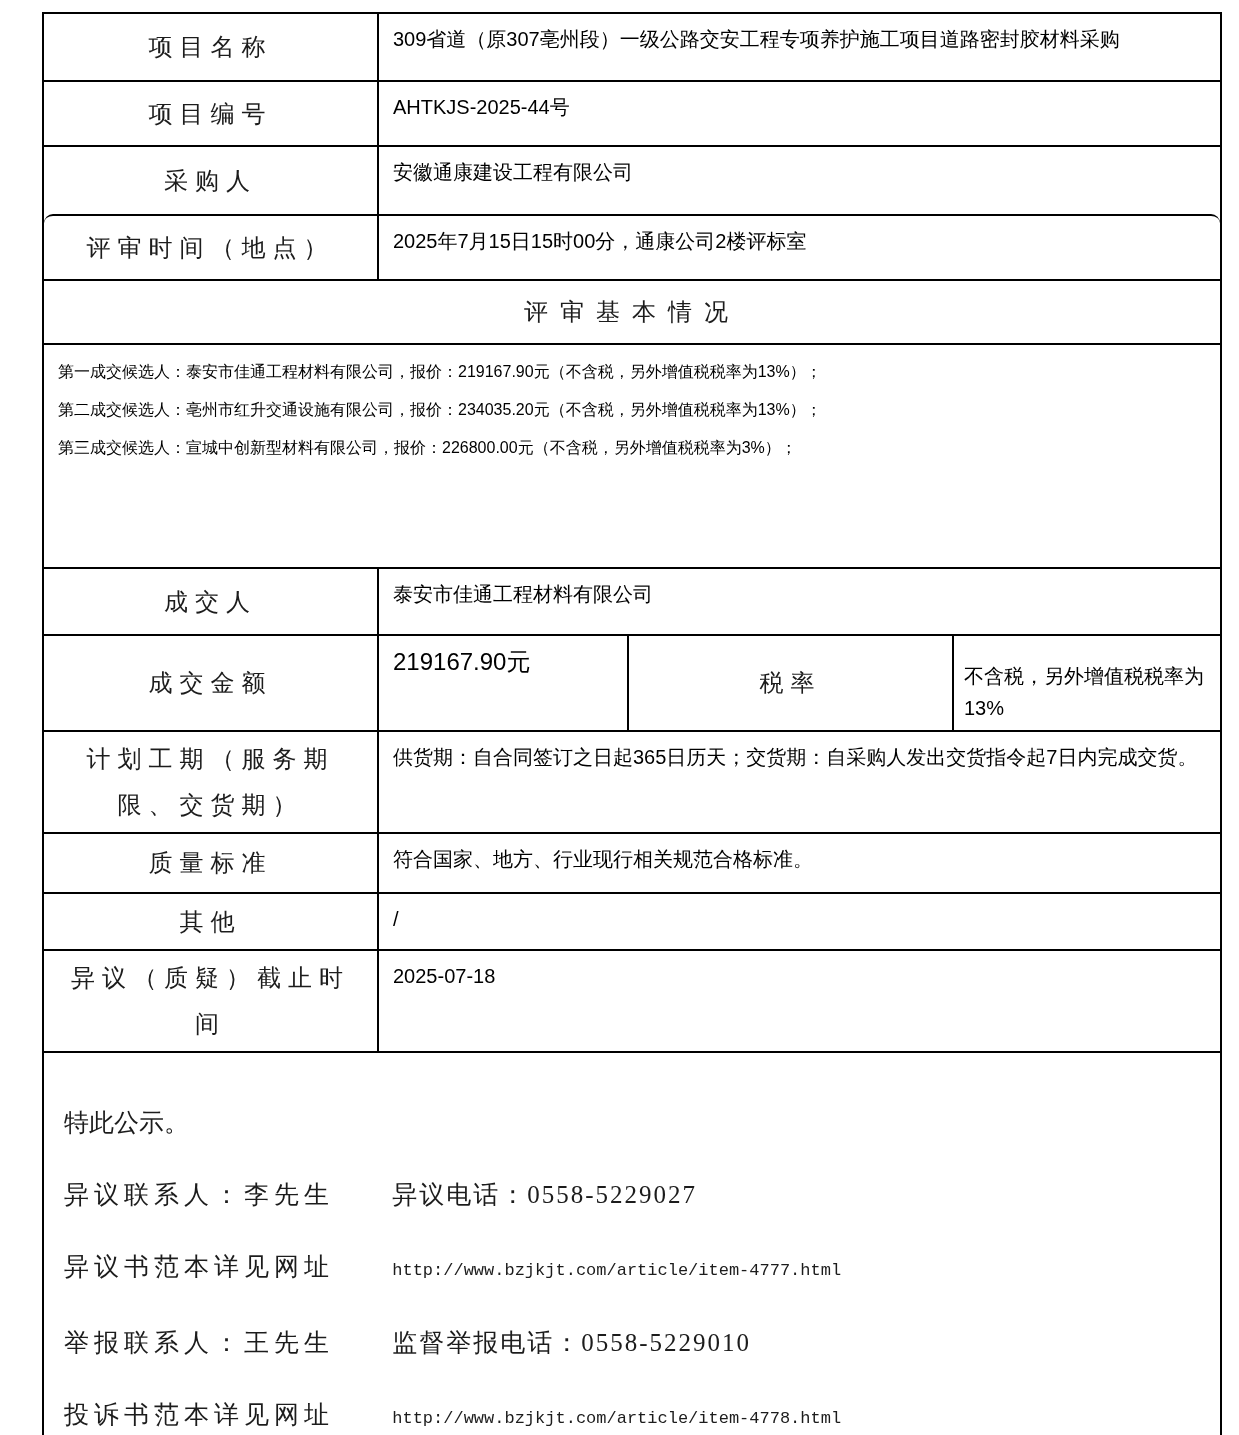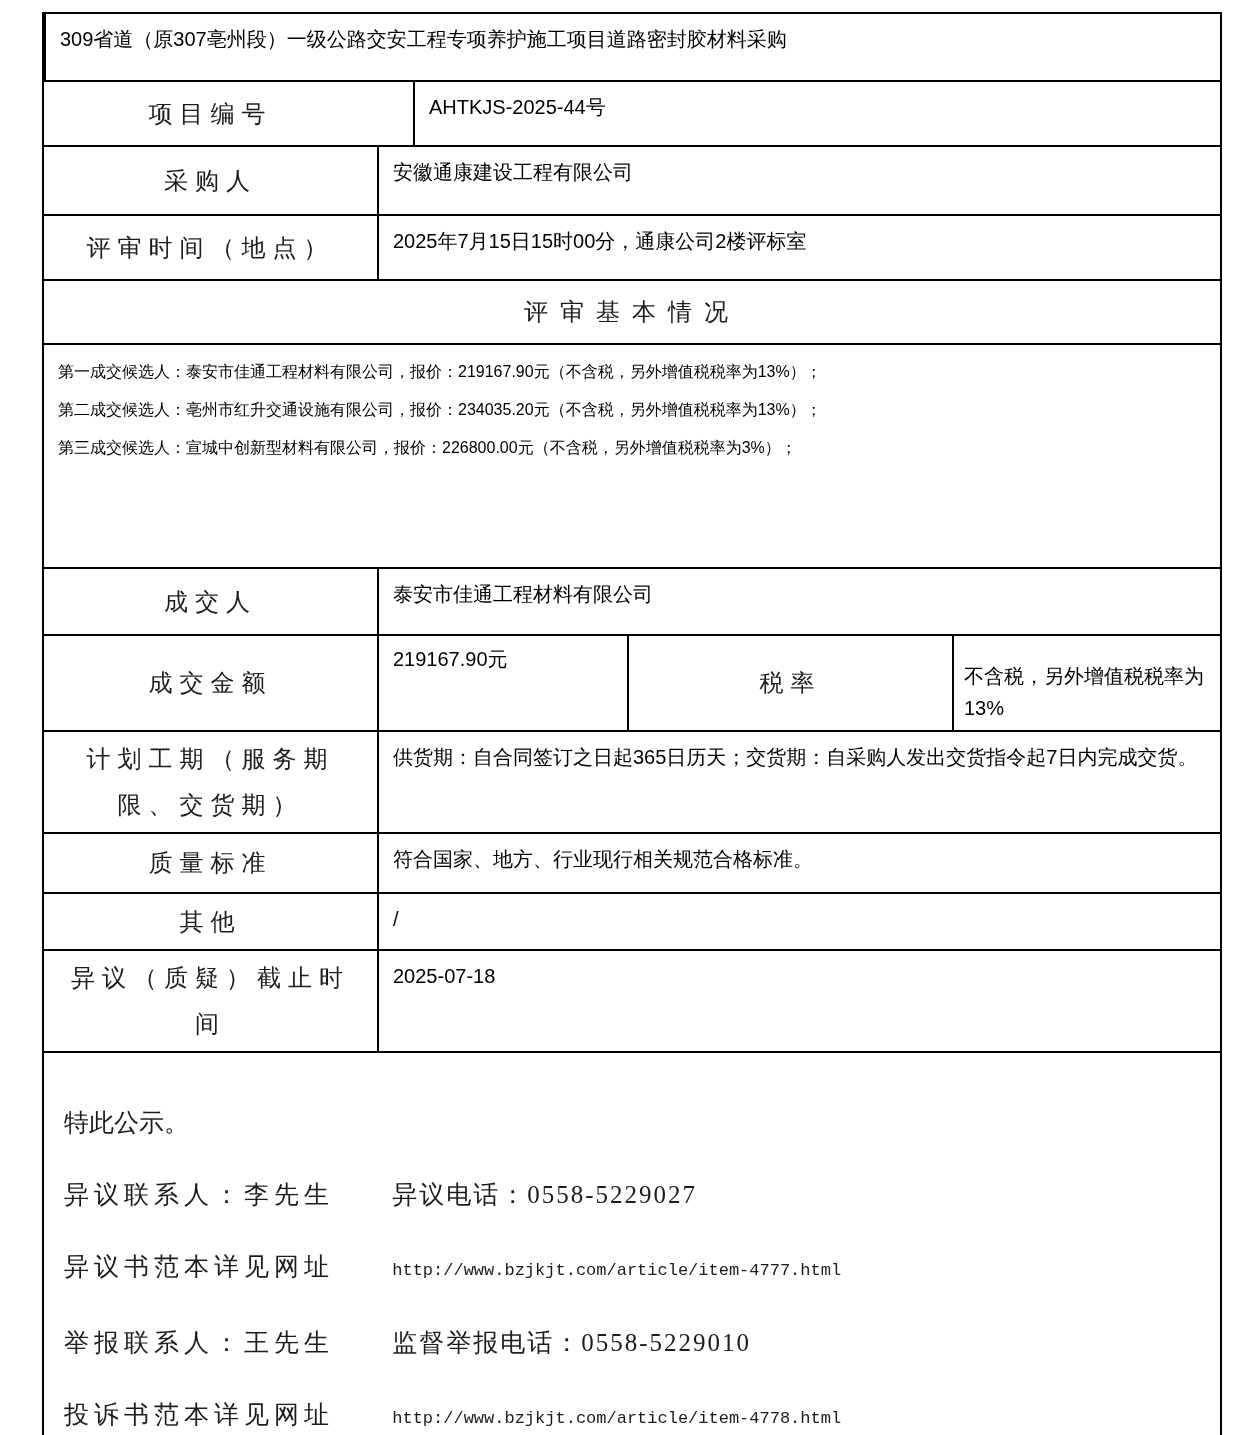--- a/index.html
+++ b/index.html
@@ -34,23 +34,23 @@
   }
   .value-cell {
     flex: 1 1 auto;
     border-left: 2px solid #000;
     font-size: 20px;
     line-height: 31px;
     padding: 10px 12px 8px 14px;
     text-align: left;
   }
   .r1 { min-height: 66px; }
-  .r2 { min-height: 65px; gap: 36px; }
+  .r2 { min-height: 65px; }
   .r3 { min-height: 69px; }
-  .r4 { min-height: 65px; }
+  .r4 { min-height: 65px; border-radius: 9px; }
   .r-header { min-height: 64px; }
   .r-candidates { min-height: 224px; }
   .r7 { min-height: 67px; }
   .r8 { min-height: 70px; }
   .r9 { min-height: 98px; }
   .r10 { min-height: 60px; }
   .r11 { min-height: 57px; }
   .r12 { min-height: 99px; }
   .header-cell {
     flex: 1 1 auto;
@@ -63,21 +63,21 @@
   }
   .candidates-cell {
     flex: 1 1 auto;
     font-size: 16px;
     line-height: 38px;
     padding: 8px 14px;
   }
   .amount-cell {
     flex: 0 0 250px; width: 250px;
     border-left: 2px solid #000;
-    font-size: 20px; padding: 10px 12px 8px 14px;
+    font-size: 24px; padding: 10px 12px 8px 14px;
   }
   .taxlabel-cell {
     flex: 0 0 325px; width: 325px;
     border-left: 2px solid #000;
     display: flex; align-items: center; justify-content: center;
     font-family: "Liberation Serif", "DejaVu Serif", serif;
     font-size: 24px; letter-spacing: 7px; color: #1c1c1c;
   }
   .tax-cell {
     flex: 1 1 auto;
@@ -100,20 +100,21 @@
     font-family: "Liberation Mono", "DejaVu Sans Mono", monospace;
     font-size: 17px; letter-spacing: 0;
   }
 </style>
 </head>
 <body>
 
 <div class="doc-table">
 
   <div class="row r1">
+    <div class="cell label-cell">项目名称</div>
     <div class="cell value-cell">309省道（原307亳州段）一级公路交安工程专项养护施工项目道路密封胶材料采购</div>
   </div>
 
   <div class="row r2">
     <div class="cell label-cell">项目编号</div>
     <div class="cell value-cell">AHTKJS-2025-44号</div>
   </div>
 
   <div class="row r3">
     <div class="cell label-cell">采购人</div>

